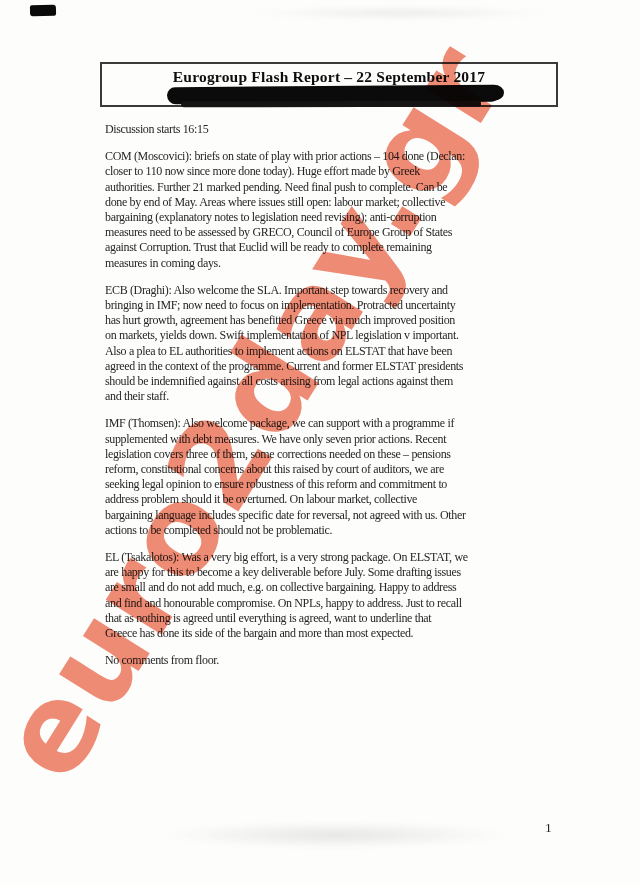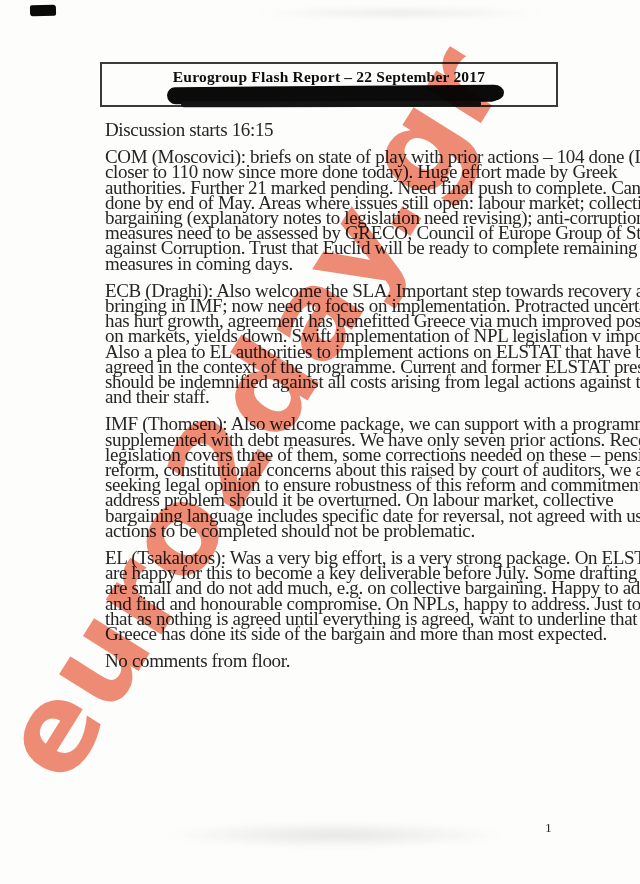--- a/index.html
+++ b/index.html
@@ -51,21 +51,21 @@
     content:"";position:absolute;left:14px;bottom:-4px;width:300px;height:6px;
     background:#151515;border-radius:3px;transform:rotate(.35deg);
   }
   .bar-redact::after{
     content:"";position:absolute;right:-5px;top:0px;width:20px;height:16px;
     background:#0b0b0b;border-radius:50%;
   }
   
   .content{
     position:absolute;left:105px;top:122px;width:455px;
-    font-size:19px;line-height:15.2px;letter-spacing:-.35px;
+    font-size:12px;line-height:15.2px;letter-spacing:-.35px;
     color:#262626;z-index:1;
   }
   .content p{margin:0 0 12px 0;white-space:pre;}
   .page-number{
     position:absolute;left:545px;top:820px;
     font-size:13.5px;color:#262626;z-index:1;
   }
   
   .watermark{
     position:absolute;left:85px;top:672px;height:128px;line-height:128px;

